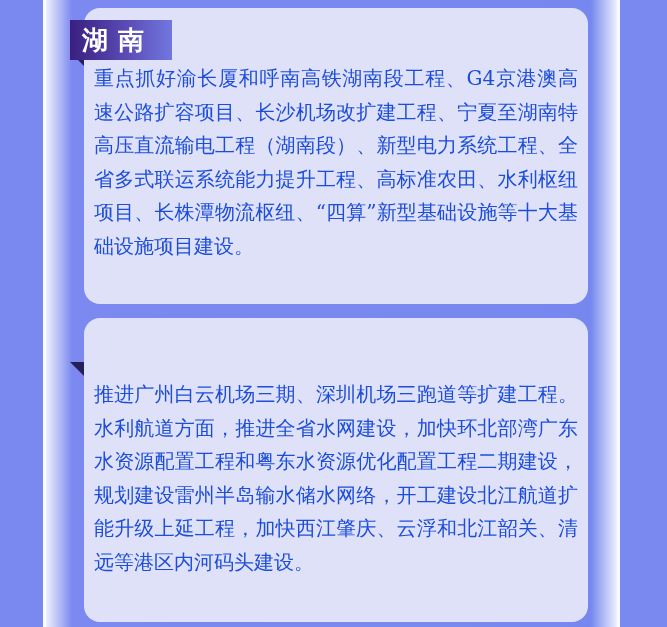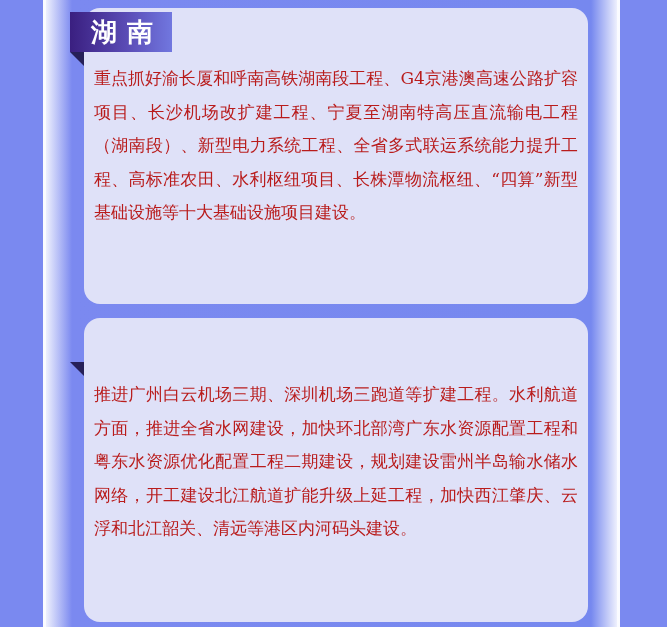--- a/index.html
+++ b/index.html
@@ -36,27 +36,27 @@
     left: 84px;
     width: 504px;
     background: #DFE1F8;
     border-radius: 16px;
   }
   .card-1 { top: 8px;   height: 296px; }
   .card-2 { top: 318px; height: 304px; }
 
   .tag {
     position: absolute;
-    left: -14px; top: 4px;
+    left: -14px; top: 12px;
     width: 102px; height: 40px;
     background: linear-gradient(90deg, #3A1F80 0%, #5A4BB5 55%, #7177DF 100%);
     color: #ffffff;
     display: flex;
     align-items: center;
-    justify-content: center;
+    justify-content: flex-start;
     font-family: "DejaVu Sans", sans-serif;
     font-weight: bold;
     font-size: 26px;
     letter-spacing: 10px;
     padding-left: 12px; 
     z-index: 2;
   }
 
   .fold {
     position: absolute;
@@ -64,23 +64,23 @@
     width: 14px; height: 14px;
     background: #262058;
     clip-path: polygon(0 0, 100% 0, 100% 100%);
     z-index: 1;
   }
 
   .card-body {
     position: absolute;
     left: 10px; right: 10px;
     font-family: "DejaVu Serif", serif;
-    font-size: 17px;
+    font-size: 20px;
     line-height: 33.5px;
-    color: #b91c1c;
+    color: #1d4ed8;
     text-align: justify;
   }
   .card-1 .card-body { top: 54px; }
   .card-2 .card-body { top: 60px; }
 </style>
 </head>
 <body>
 
 <div class="stage">
 

